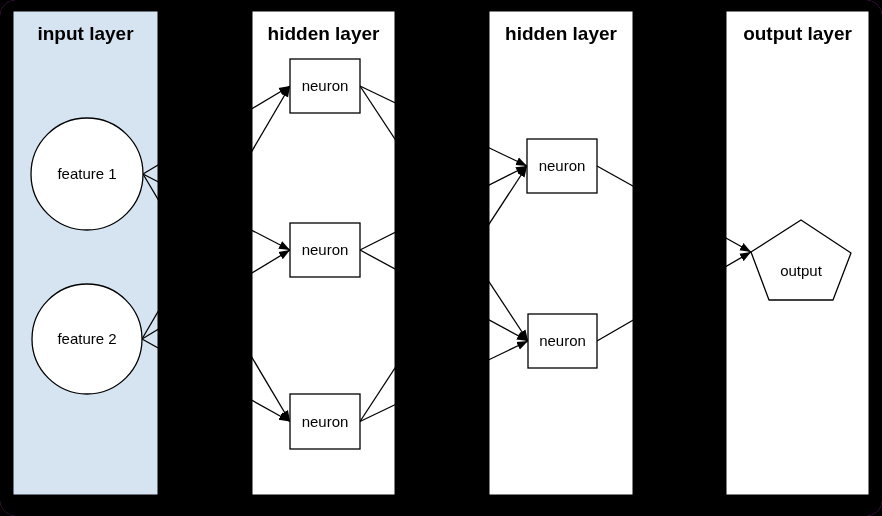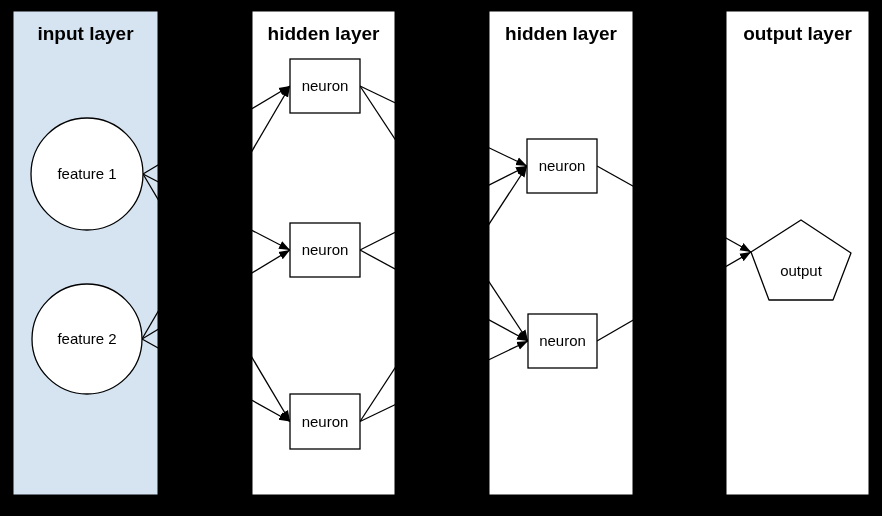--- a/index.html
+++ b/index.html
@@ -2,20 +2,21 @@
 <html><head>
 <meta charset="utf-8">
 <style>
   html, body { margin: 0; padding: 0; background: #000000; }
   .stage {
     position: relative;
     width: 882px;
     height: 516px;
     background: #d946ef;
     overflow: hidden;
+    border-radius: 16px;
   }
   svg { display: block; }
   text { font-family: "Liberation Sans", sans-serif; }
   .layer-title { font-weight: bold; font-size: 19px; fill: #000000; }
   .node-label { font-size: 15px; fill: #000000; }
 </style>
 </head>
 <body>
 
 <div class="stage">

